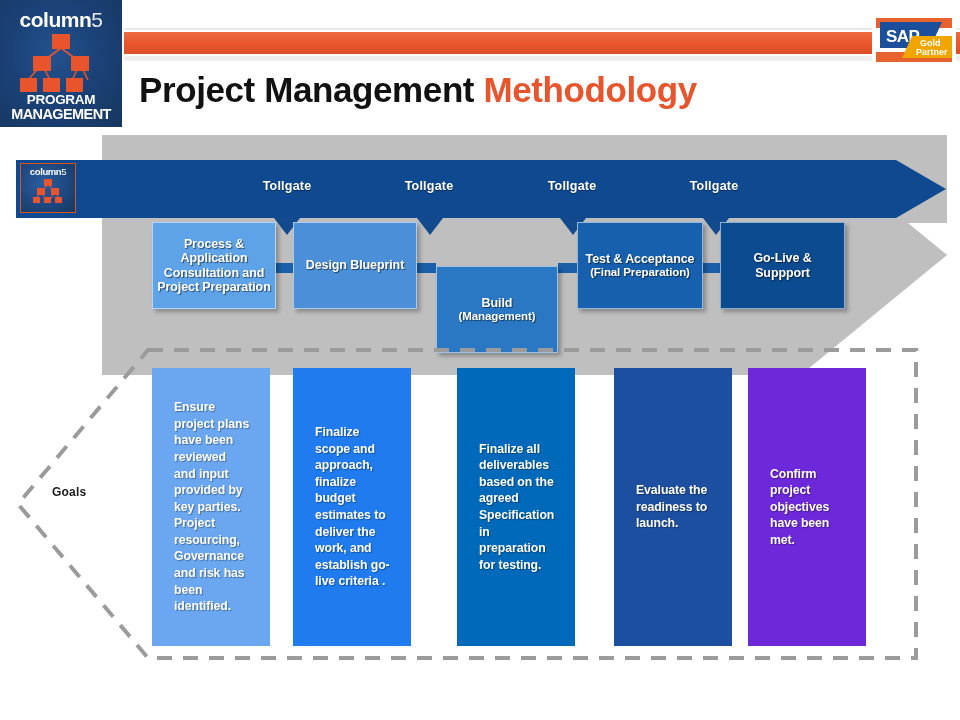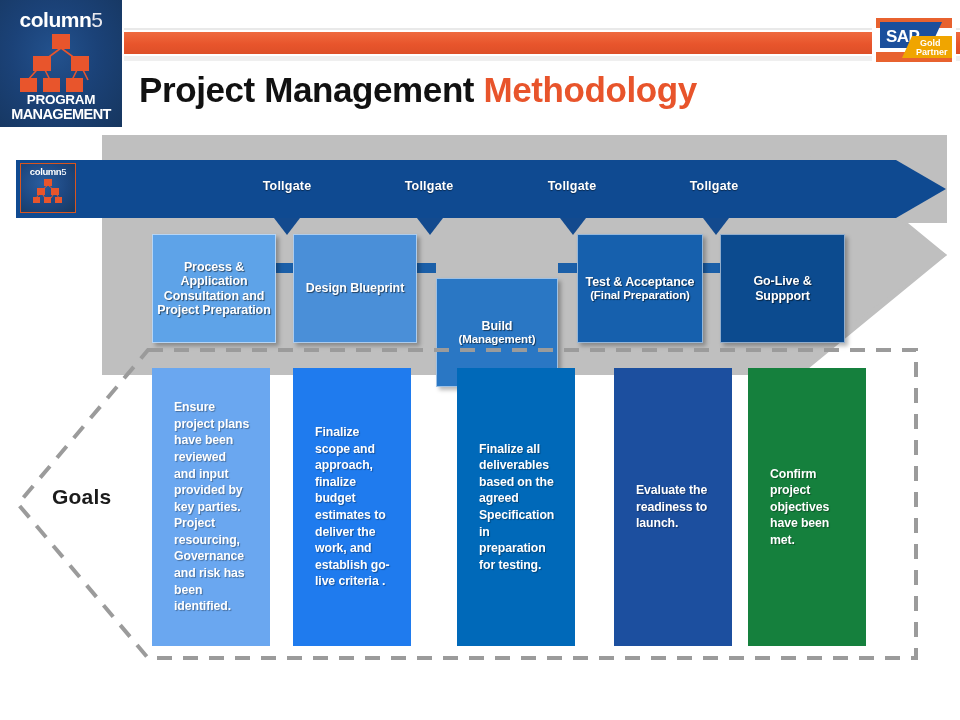--- a/index.html
+++ b/index.html
@@ -66,36 +66,36 @@
     letter-spacing:0.2px;text-align:center;white-space:nowrap;
     text-shadow:0 1px 1px rgba(0,0,0,.45);
   }
   .tg-tri{
     position:absolute;top:218px;width:0;height:0;
     border-left:13px solid transparent;border-right:13px solid transparent;
     border-top:17px solid #134a8e;
   }
 
   .phase{
-    position:absolute;top:234px;height:109px;
+    position:absolute;top:222px;height:87px;
     display:flex;align-items:center;justify-content:center;text-align:center;
     color:#ffffff;font-size:12.5px;font-weight:700;line-height:1.15;
     letter-spacing:-0.1px;
     border:1px solid rgba(255,255,255,.55);
     box-shadow:3px 3px 4px rgba(0,0,0,.28);
     text-shadow:1px 1px 1px rgba(0,0,0,.55);
     padding:0 4px;box-sizing:border-box;
   }
   .phase .sub{font-size:11.5px;}
   .connector{position:absolute;top:263px;height:10px;background:#1b5fa8;}
 
   
   .goals-outline{position:absolute;left:16px;top:348px;width:902px;height:312px;}
   .goals-label{
-    position:absolute;left:52px;top:485px;font-size:21px;font-weight:700;color:#1b1b1b;
+    position:absolute;left:52px;top:485px;font-size:12px;font-weight:700;color:#1b1b1b;
     letter-spacing:0.2px;
   }
   .goal-col{
     position:absolute;top:368px;width:118px;height:278px;
     display:flex;align-items:center;
     box-sizing:border-box;
   }
   .goal-col p{
     margin:12px;padding:0 8px 0 10px;color:#ffffff;font-size:12.3px;font-weight:700;
     line-height:1.35;letter-spacing:-0.1px;text-shadow:1px 1px 1px rgba(0,0,0,.35);
@@ -233,18 +233,18 @@
       </div>
       <div class="goal-col" style="left: 293px; background: rgb(31, 123, 238);">
         <p>Finalize scope and approach, finalize budget estimates to deliver the work, and establish go-live criteria .</p>
       </div>
       <div class="goal-col" style="left: 457px; background: rgb(0, 105, 185);">
         <p>Finalize all deliverables based on the agreed Specification in preparation for testing.</p>
       </div>
       <div class="goal-col" style="left: 614px; background: rgb(28, 79, 159);">
         <p>Evaluate the readiness to launch.</p>
       </div>
-      <div class="goal-col" style="left: 748px; background: #15803d;">
+      <div class="goal-col" style="left: 748px; background: #6d28d9;">
         <p>Confirm project objectives have been met.</p>
       </div>
     </div>
 
 </div>
 
 </body></html>

